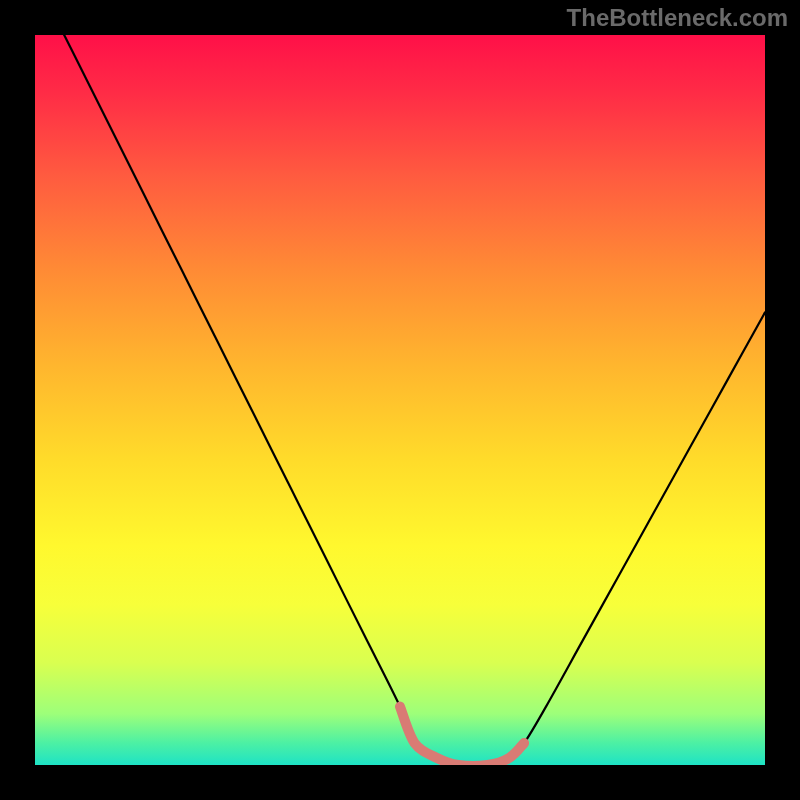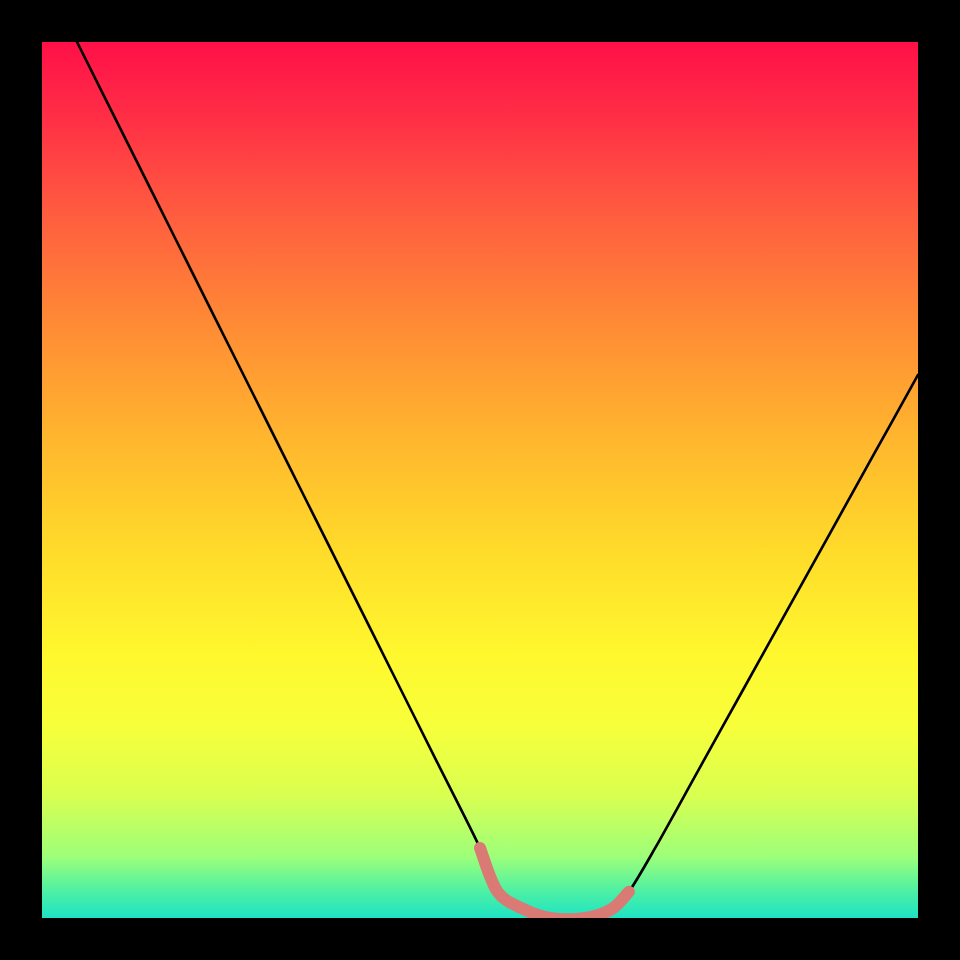--- a/index.html
+++ b/index.html
@@ -49,20 +49,21 @@
   .curve-holder {
     position: absolute;
     left: 0; top: 0; width: 100%; height: 100%;
   }
   svg.curve { width: 100%; height: 100%; display: block; }
 </style>
 </head>
 <body>
 
 <div class="chart-container">
+  <div class="watermark">TheBottleneck.com</div>
   <div class="plot-area">
     <div class="gradient-bg"></div>
     <div class="curve-holder">
       <svg class="curve" viewBox="0 0 730 730" preserveAspectRatio="none">
         <path id="main-curve" fill="none" stroke="#000" stroke-width="2.2" stroke-linecap="round" d="M 0.00 -58.40 C 6.08 -46.23, 24.33 -9.73, 36.50 14.60 C 48.67 38.93, 60.83 63.27, 73.00 87.60 C 85.17 111.93, 97.33 136.27, 109.50 160.60 C 121.67 184.93, 133.83 209.27, 146.00 233.60 C 158.17 257.93, 170.33 282.27, 182.50 306.60 C 194.67 330.93, 206.83 355.27, 219.00 379.60 C 231.17 403.93, 243.33 428.27, 255.50 452.60 C 267.67 476.93, 279.83 501.27, 292.00 525.60 C 304.17 549.93, 316.33 574.27, 328.50 598.60 C 340.67 622.93, 356.48 653.35, 365.00 671.60 C 373.52 689.85, 373.52 699.58, 379.60 708.10 C 385.68 716.62, 394.20 719.05, 401.50 722.70 C 408.80 726.35, 414.88 728.78, 423.40 730.00 C 431.92 731.22, 444.08 731.22, 452.60 730.00 C 461.12 728.78, 468.42 726.35, 474.50 722.70 C 480.58 719.05, 483.02 716.62, 489.10 708.10 C 495.18 699.58, 501.27 688.63, 511.00 671.60 C 520.73 654.57, 535.33 627.80, 547.50 605.90 C 559.67 584.00, 571.83 562.10, 584.00 540.20 C 596.17 518.30, 608.33 496.40, 620.50 474.50 C 632.67 452.60, 644.83 430.70, 657.00 408.80 C 669.17 386.90, 681.33 365.00, 693.50 343.10 C 705.67 321.20, 723.92 288.35, 730.00 277.40 "></path>
         <path id="highlight-curve" fill="none" stroke="#d97b74" stroke-width="10" stroke-linecap="round" d="M 365.00 671.60 C 367.43 677.68, 373.52 699.58, 379.60 708.10 C 385.68 716.62, 394.20 719.05, 401.50 722.70 C 408.80 726.35, 414.88 728.78, 423.40 730.00 C 431.92 731.22, 444.08 731.22, 452.60 730.00 C 461.12 728.78, 468.42 726.35, 474.50 722.70 C 480.58 719.05, 486.67 710.53, 489.10 708.10 "></path>
       </svg>
     </div>
   </div>
 </div>

